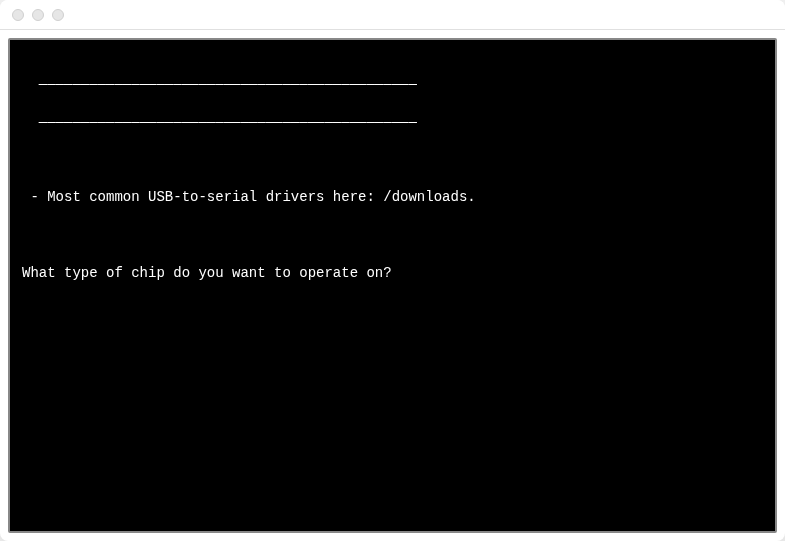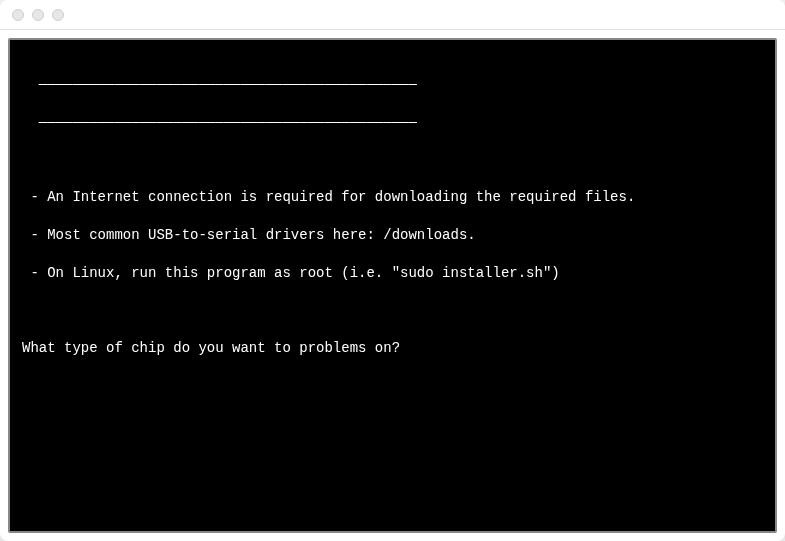--- a/index.html
+++ b/index.html
@@ -68,24 +68,22 @@
 <div class="window">
   <div class="titlebar">
     <div class="traffic-light"></div>
     <div class="traffic-light"></div>
     <div class="traffic-light"></div>
   </div>
   <div class="terminal">
 <div class="terminal-line banner-line">  —————————————————————————————————————————————</div>
 <div class="terminal-line banner-line">  —————————————————————————————————————————————</div>
 <div class="terminal-line"> </div>
-<div class="terminal-line"> - An Internet connection is required for downloading the required files.</div>
 <div class="terminal-line"> - Most common USB-to-serial drivers here: /downloads.</div>
-<div class="terminal-line"> - On Linux, run this program as root (i.e. "sudo installer.sh")</div>
 <div class="terminal-line"> </div>
-<div class="terminal-line">What type of chip do you want to problems on?</div>
+<div class="terminal-line">What type of chip do you want to operate on?</div>
 <div class="terminal-line"> </div>
 
 
 
 
   </div>
 </div>
 
 </body></html>

